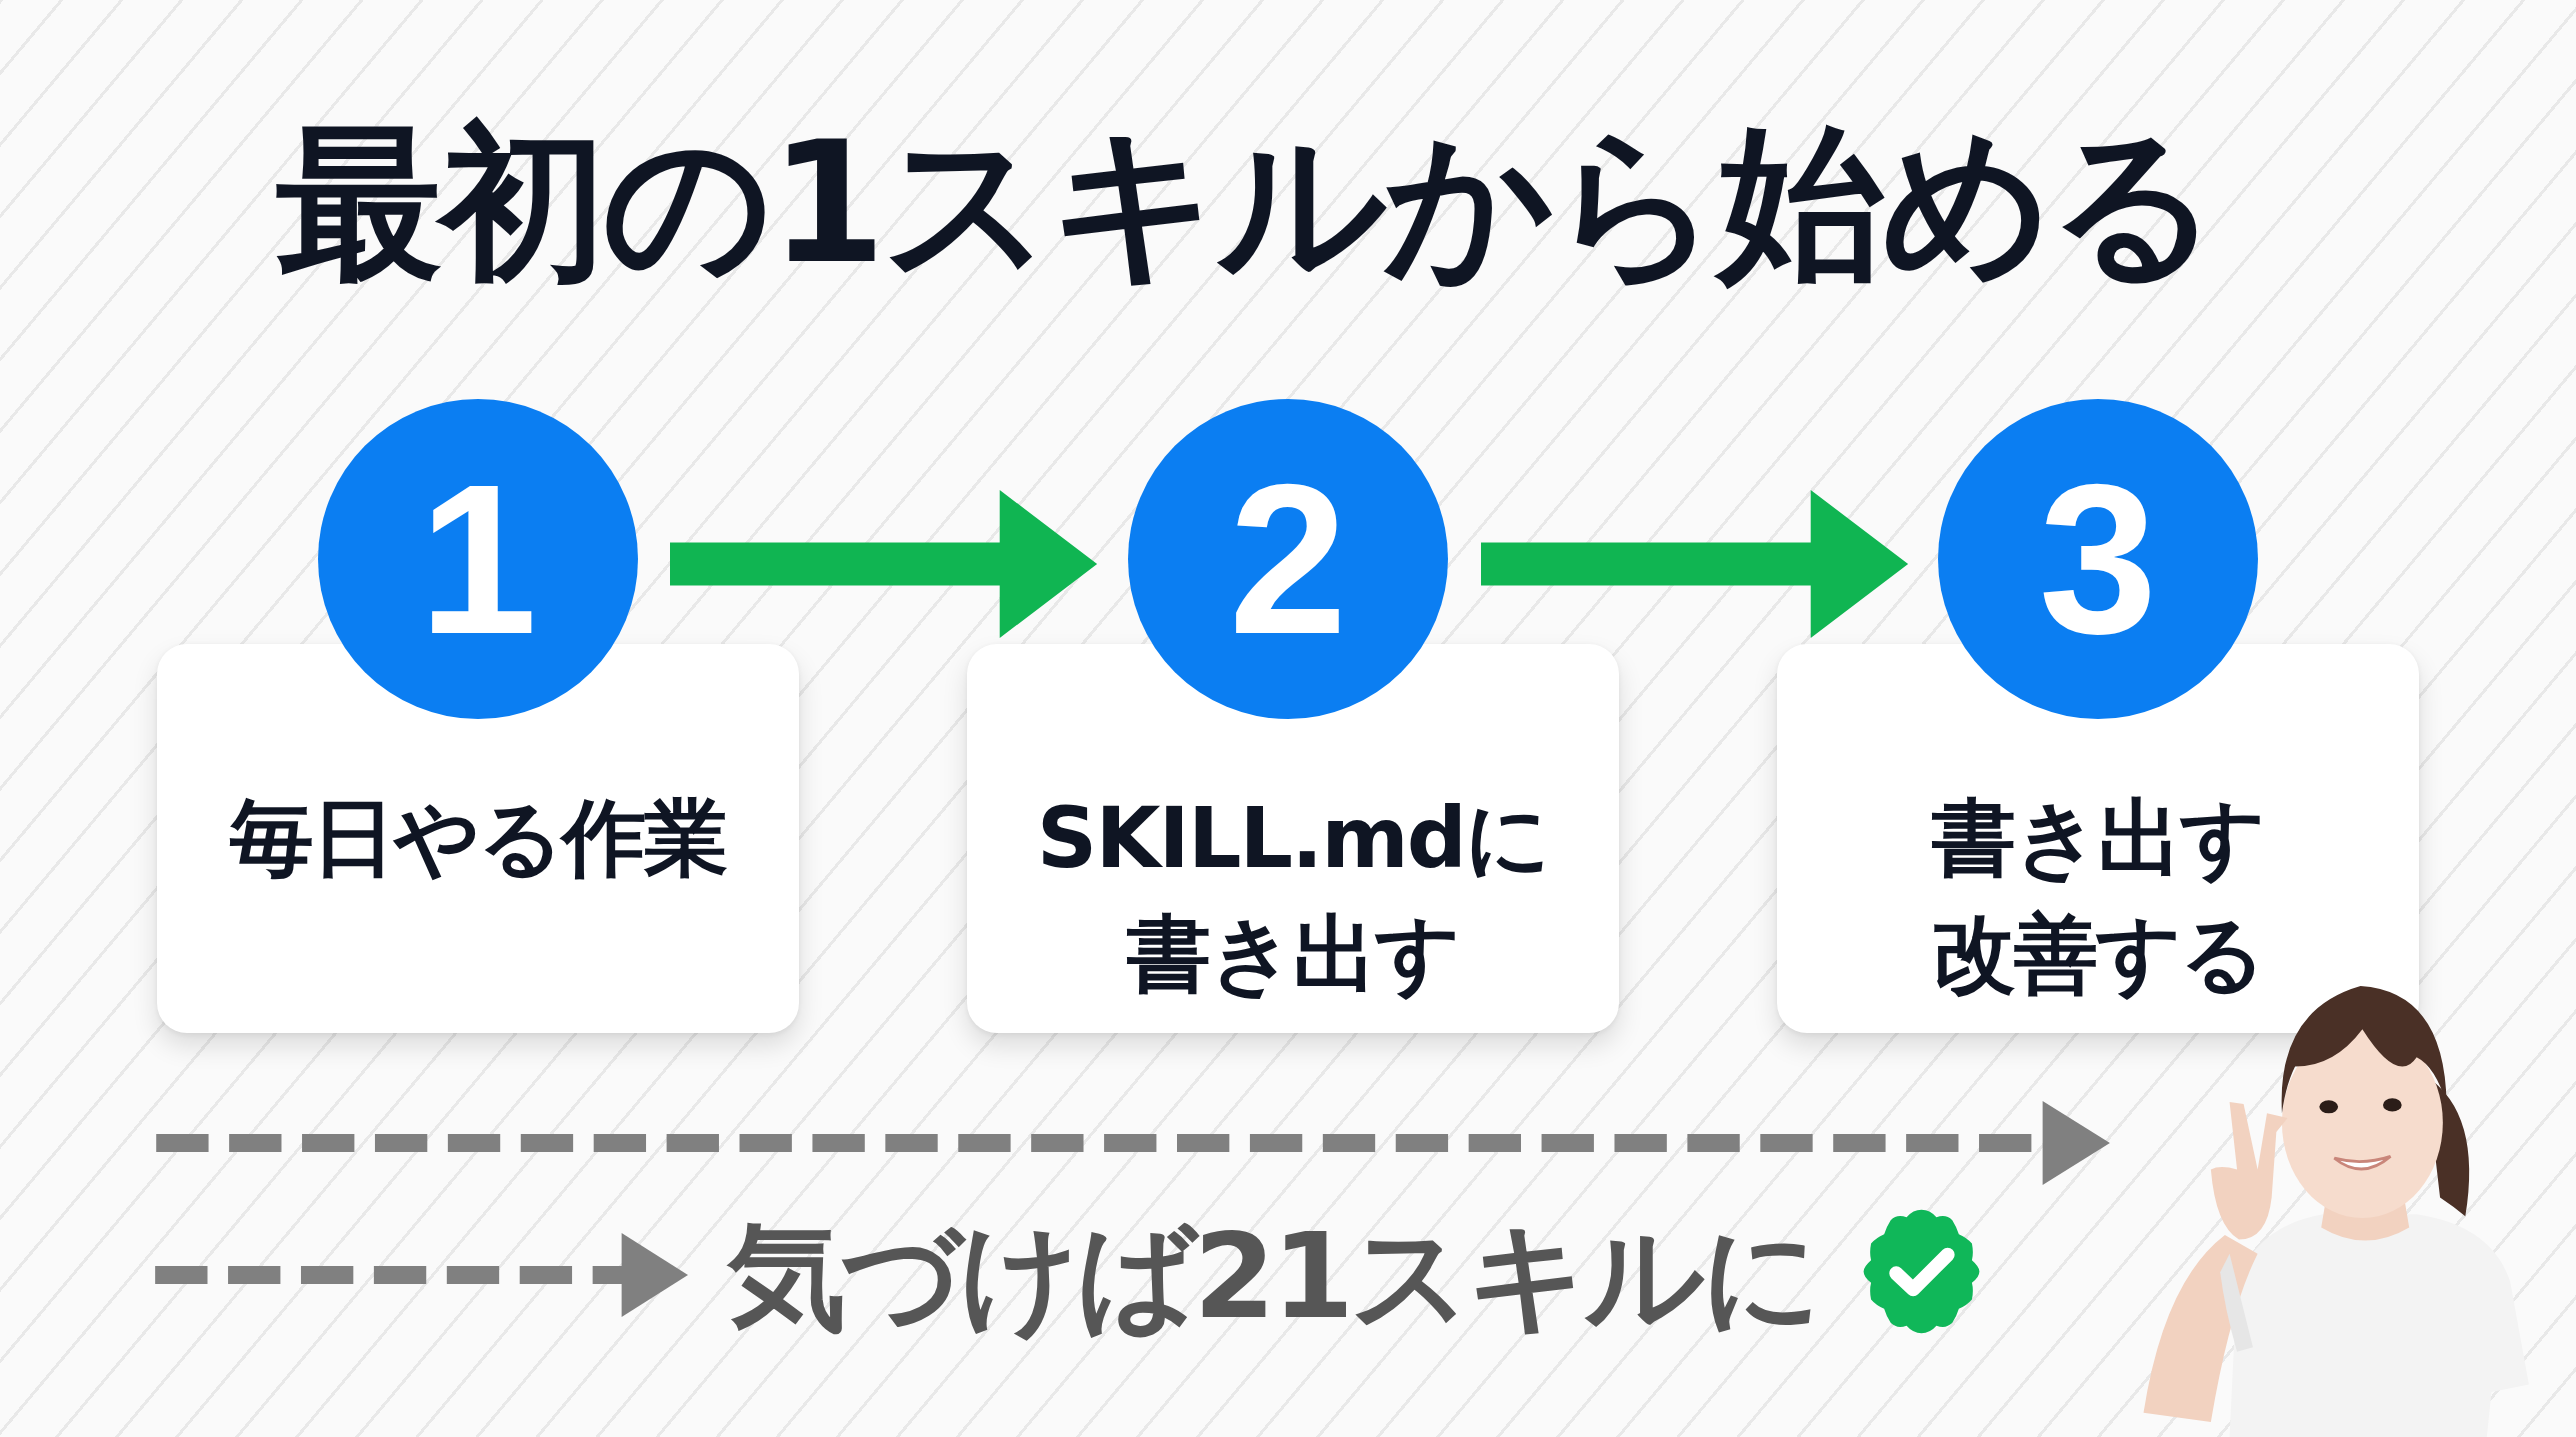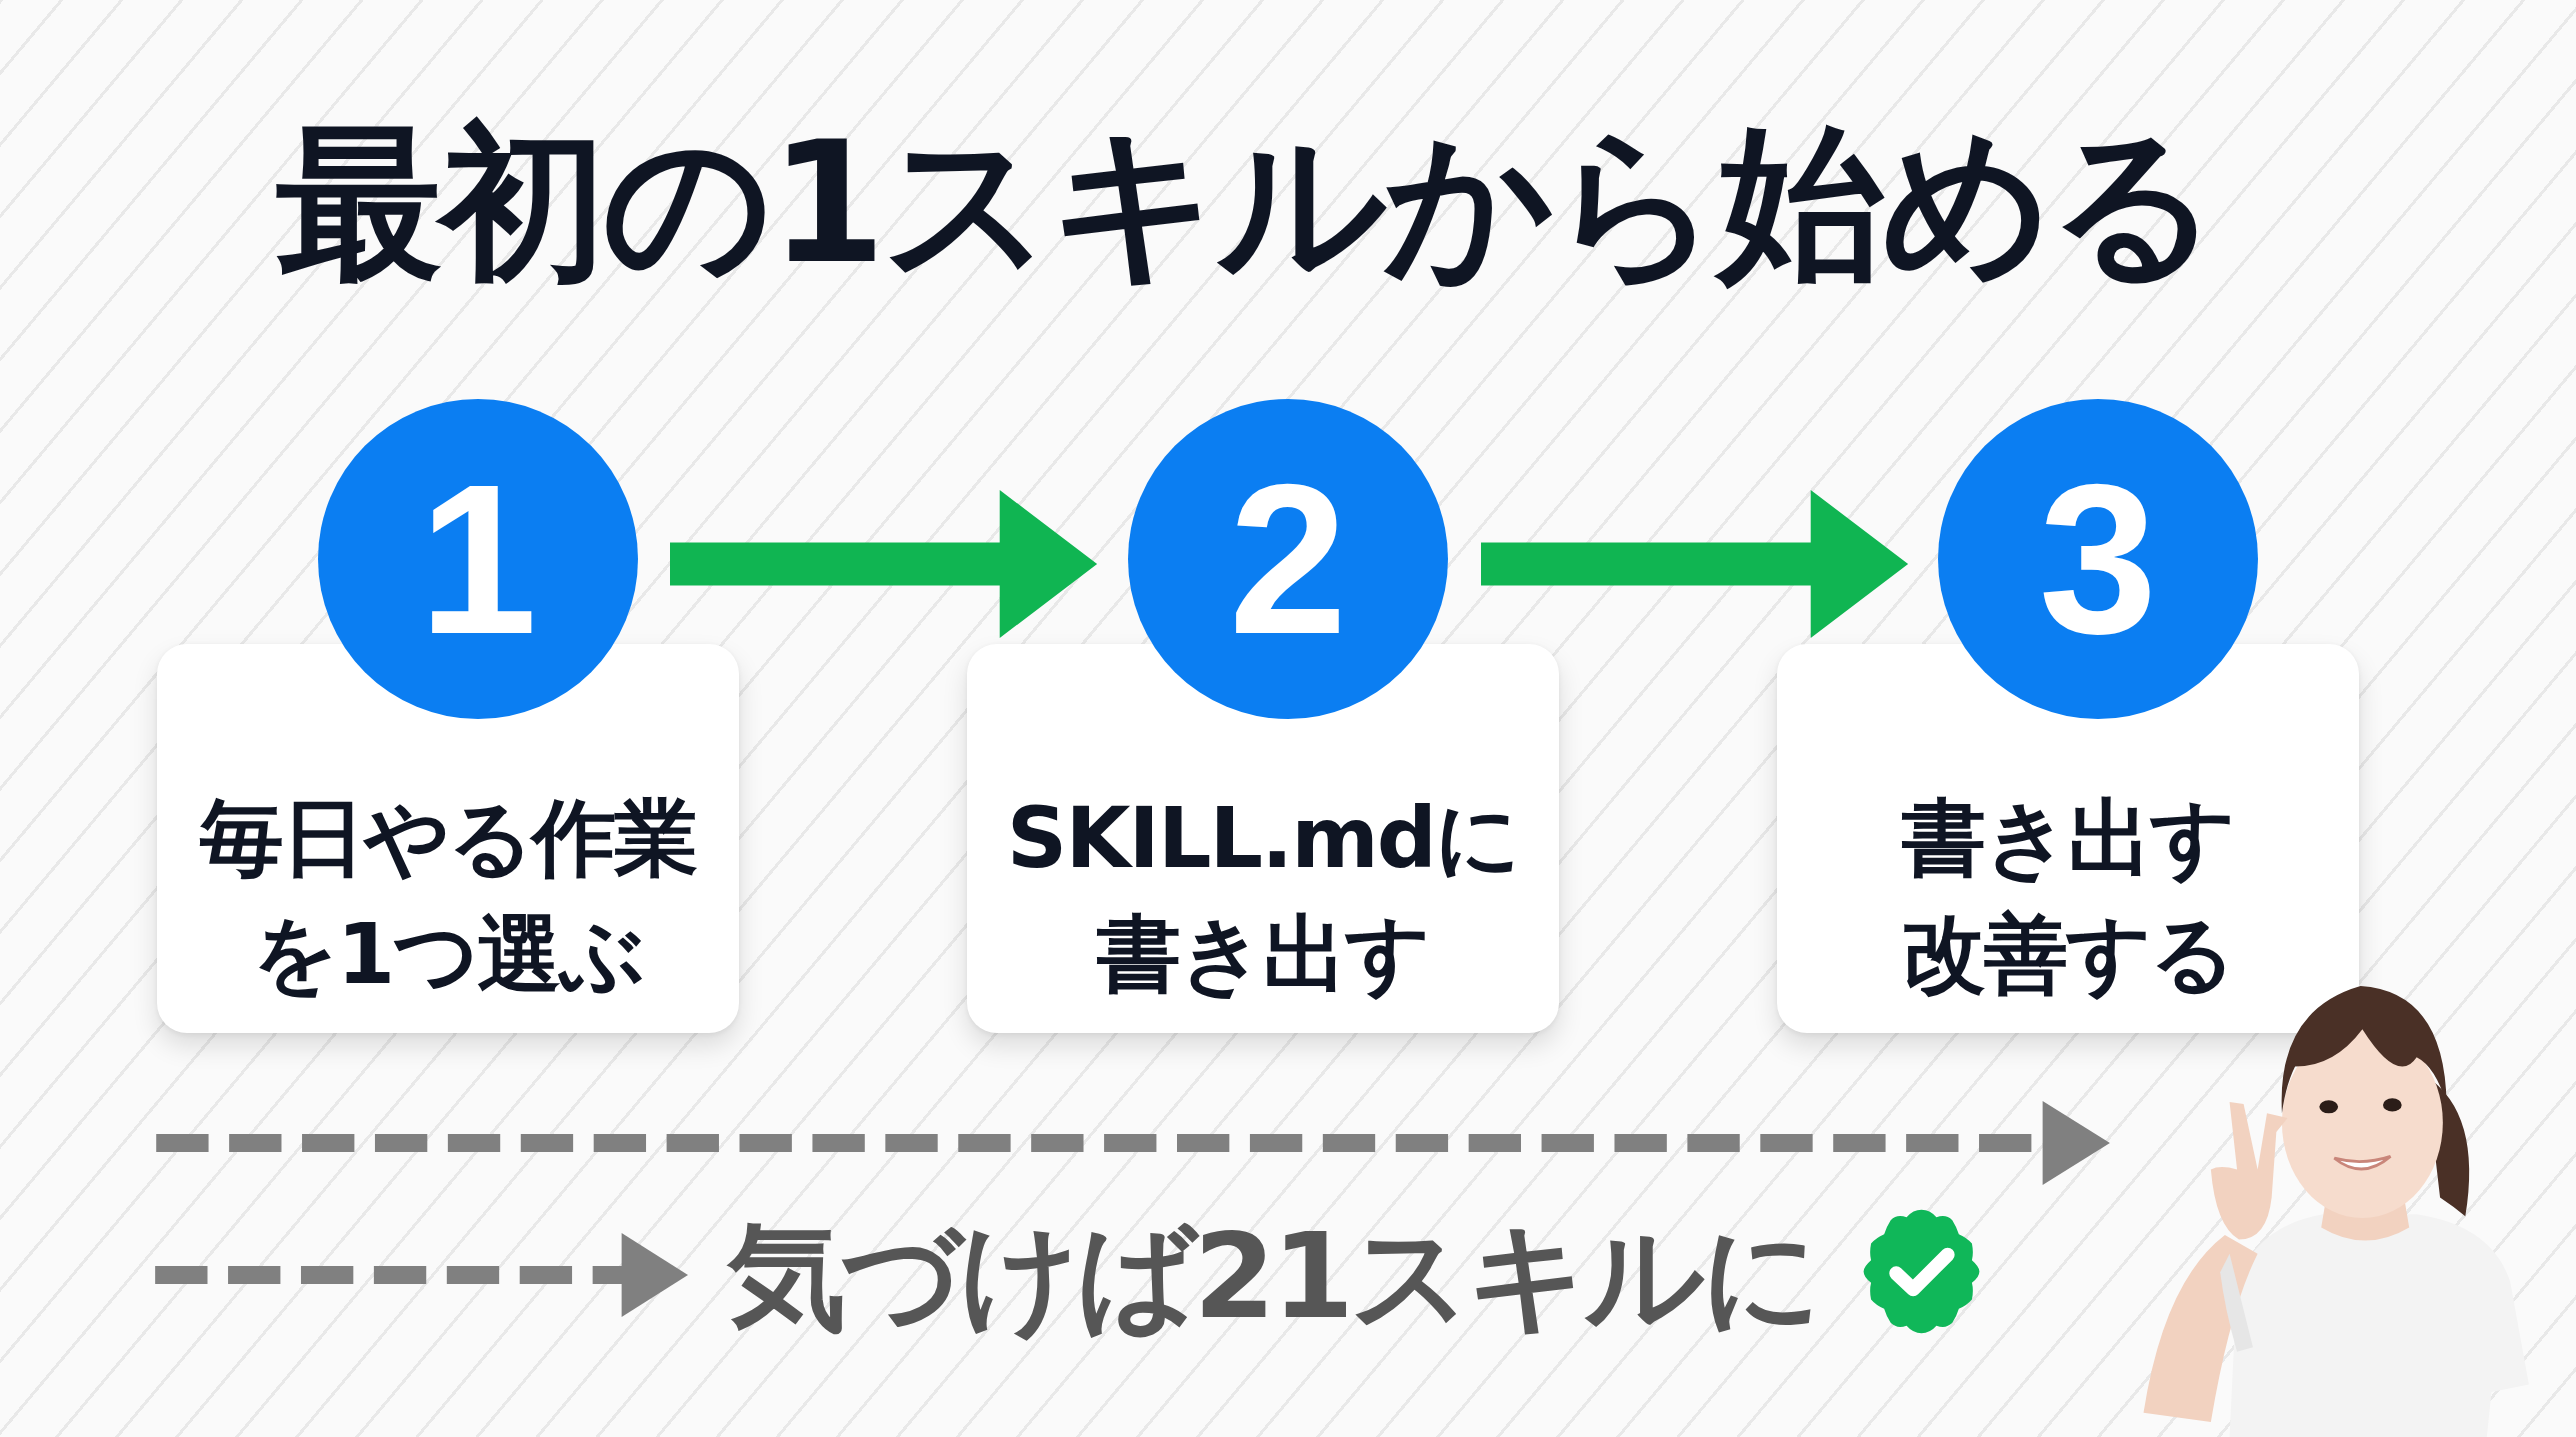--- a/index.html
+++ b/index.html
@@ -8,21 +8,21 @@
     background-color:#fafafa;
     background-image: repeating-linear-gradient(-50deg, rgba(0,0,0,0) 0px, rgba(0,0,0,0) 43px, rgba(200,200,200,0.35) 43px, rgba(200,200,200,0.35) 46px);
     font-family: "DejaVu Sans", "Liberation Sans", sans-serif;
   }
   .abs { position:absolute; }
   .title {
     left:0; width:2492px; top:110px; text-align:center;
     font-size:167px; font-weight:900; color:#0f1523; line-height:187px; letter-spacing:-3.7px;
   }
   .card {
-    width:582px; height:389px; top:644px; background:#ffffff; border-radius:30px;
+    width:642px; height:389px; top:644px; background:#ffffff; border-radius:30px;
     box-shadow: 0 13px 26px rgba(0,0,0,0.12), 0 1.9px 5.6px rgba(0,0,0,0.06);
   }
   .card-text {
     position:absolute; left:0; right:0; top:136px; text-align:center;
     font-size:84px; font-weight:bold; color:#0f1523; line-height:116px; letter-spacing:-1.9px;
   }
   .card-text span { display:block; }
   .circle {
     width:320px; height:320px; border-radius:50%; background:#0b7ef2; top:399px;
     display:flex; align-items:center; justify-content:center;
@@ -39,21 +39,20 @@
   .person { left:2117px; top:973px; width:459px; height:464px; }
 </style>
 </head>
 <body>
 
 <div class="abs title">最初の1スキルから始める</div>
 
 <div class="abs card" style="left:157px;">
   <div class="card-text">
     <span>毎日やる作業</span>
-    <span>を1つ選ぶ</span>
   </div>
 </div>
 <div class="abs card" style="left:967px;padding-left:10px;">
   <div class="card-text">
     <span>SKILL.mdに</span>
     <span>書き出す</span>
   </div>
 </div>
 <div class="abs card" style="left:1777px;">
   <div class="card-text">

